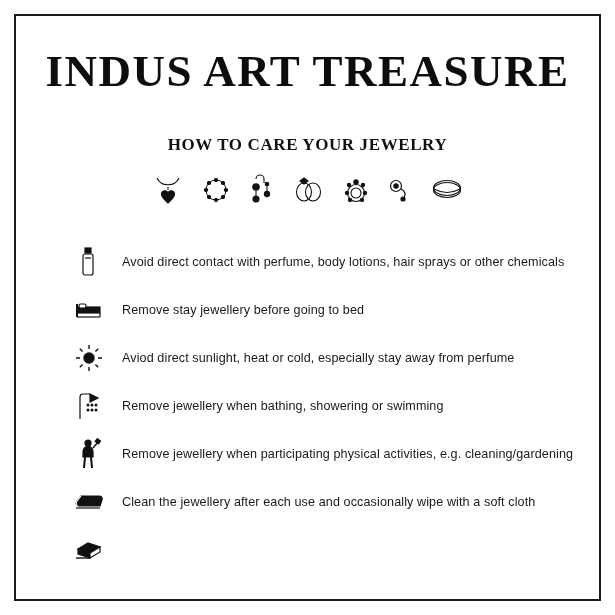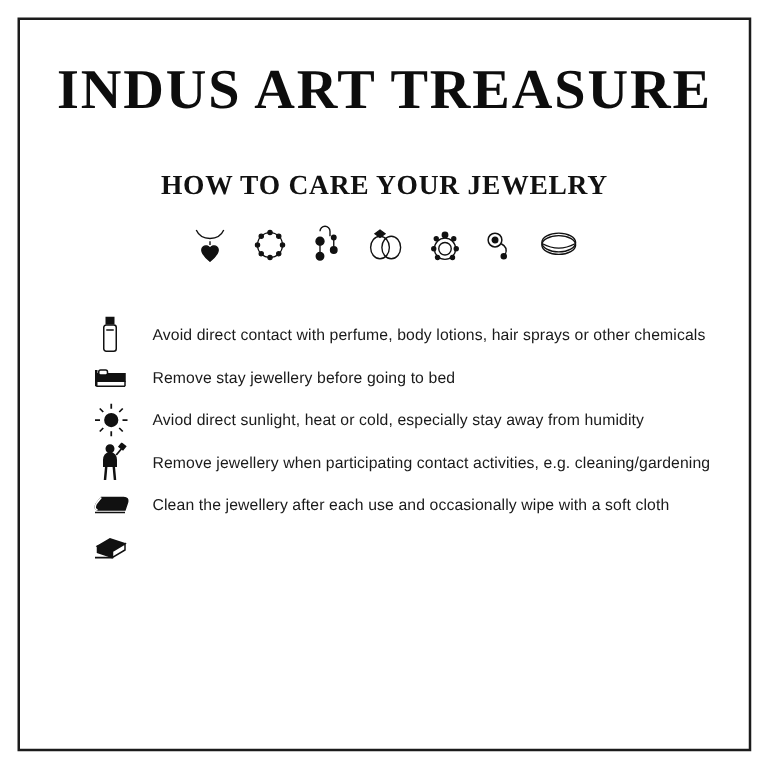--- a/index.html
+++ b/index.html
@@ -38,21 +38,21 @@
     line-height: 1.05;
     letter-spacing: 1.5px;
     font-weight: 700;
     text-align: center;
     margin-top: 12px;
     color: #0d0d0d;
     white-space: nowrap;
   }
   .subtitle {
     font-family: "Liberation Serif", serif;
-    font-size: 22px;
+    font-size: 17px;
     font-weight: 700;
     letter-spacing: 0.6px;
     text-align: center;
     margin-top: 40px;
     color: #111111;
   }
   .jewel-row {
     margin-top: 14px;
     display: flex;
     align-items: center;
@@ -60,20 +60,21 @@
     gap: 16px;
     height: 42px;
   }
   .jewel-row svg { display: block; }
 
   .tips {
     width: 100%;
     margin-top: 34px;
     display: flex;
     flex-direction: column;
+    gap: 14px;
     padding-left: 34px;
     box-sizing: border-box;
   }
   .tip {
     display: flex;
     align-items: center;
     gap: 16px;
     min-height: 34px;
   }
   .tip-icon {
@@ -206,36 +207,51 @@
         <span class="tip-text">Remove stay jewellery before going to bed</span>
       </div>
 
       <div class="tip">
         <span class="tip-icon">
           <svg width="28" height="28" viewBox="0 0 28 28" fill="none" stroke="#111" stroke-width="1.4">
             <circle cx="14" cy="14" r="5" fill="#111"></circle>
             <path d="M14 1 v4 M14 23 v4 M1 14 h4 M23 14 h4 M4.8 4.8 l2.8 2.8 M20.4 20.4 l2.8 2.8 M23.2 4.8 l-2.8 2.8 M7.6 20.4 l-2.8 2.8"></path>
           </svg>
         </span>
-        <span class="tip-text">Aviod direct sunlight, heat or cold, especially stay away from humidity</span>
-      </div>
-
+        <span class="tip-text">Aviod direct sunlight, heat or cold, especially stay away from perfume</span>
+      </div>
+
+      <div class="tip">
+        <span class="tip-icon">
+          <svg width="28" height="30" viewBox="0 0 28 30" fill="none" stroke="#111" stroke-width="1.2">
+            <path d="M5 28 V6 q0-3 3-3 h7"></path>
+            <path d="M15 3 l8 4 l-8 4 z" fill="#111"></path>
+            <circle cx="13" cy="14" r="0.9" fill="#111"></circle>
+            <circle cx="17" cy="14" r="0.9" fill="#111"></circle>
+            <circle cx="21" cy="14" r="0.9" fill="#111"></circle>
+            <circle cx="13" cy="19" r="0.9" fill="#111"></circle>
+            <circle cx="17" cy="19" r="0.9" fill="#111"></circle>
+            <circle cx="21" cy="19" r="0.9" fill="#111"></circle>
+          </svg>
+        </span>
+        <span class="tip-text">Remove jewellery when bathing, showering or swimming</span>
+      </div>
 
       <div class="tip">
         <span class="tip-icon">
           <svg width="28" height="32" viewBox="0 0 28 32" fill="none" stroke="#111" stroke-width="1.2">
             <circle cx="13" cy="5" r="3" fill="#111"></circle>
             <path d="M13 8 q-5 1 -5 6 v5 h10 v-5 q0-5 -5-6 z" fill="#111"></path>
             <path d="M10 19 l-1 11" stroke-width="2"></path>
             <path d="M16 19 l1 11" stroke-width="2"></path>
             <path d="M18 10 l5 -6" stroke-width="1.4"></path>
             <rect x="21" y="1.5" width="4" height="3.5" transform="rotate(38 23 3)" fill="#111"></rect>
           </svg>
         </span>
-        <span class="tip-text">Remove jewellery when participating contact activities, e.g. cleaning/gardening</span>
+        <span class="tip-text">Remove jewellery when participating physical activities, e.g. cleaning/gardening</span>
       </div>
 
       <div class="tip">
         <span class="tip-icon">
           <svg width="32" height="24" viewBox="0 0 32 24" fill="none" stroke="#111" stroke-width="1.2">
             <path d="M8 6 h18 q4 0 3 4 l-2 6 H5 q-3 -1 -1 -5 z" fill="#111" stroke="#111"></path>
             <path d="M5 16 q-3 -1 -1 -5 l4 -5" stroke="#fff"></path>
             <path d="M3 18 h24"></path>
           </svg>
         </span>

